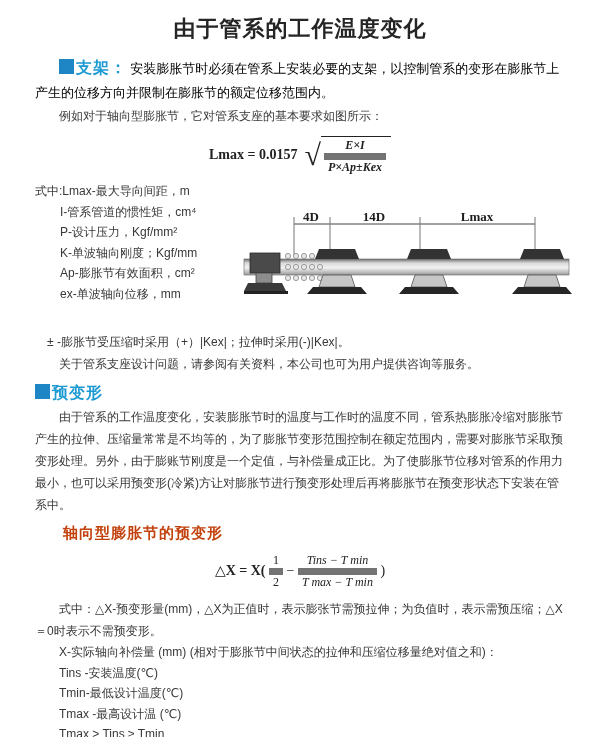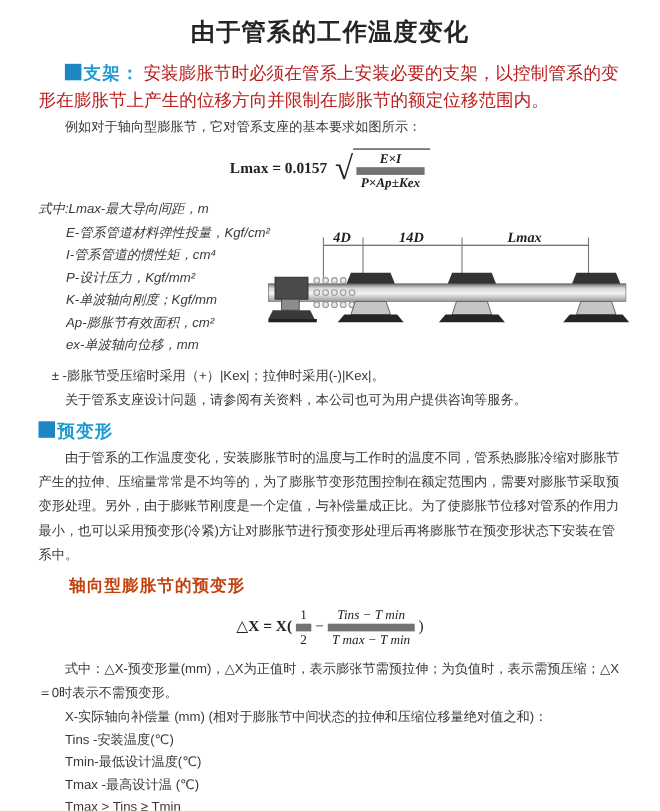--- a/index.html
+++ b/index.html
@@ -24,37 +24,37 @@
   
   .sec-header { display: inline; color: #1e9ad2; font-size: 16px; font-weight: bold; letter-spacing: 1px; }
   .sq { display: inline-block; width: 15px; height: 15px; background: #1e86c5; margin-right: 2px; vertical-align: -1px; }
 
   p.body-line { font-size: 12px; line-height: 22px; color: #383838; }
   .ind2 { text-indent: 2em; }
   .ind1 { margin-left: 1em; }
   .ml2 { margin-left: 2em; }
 
   .lead-para { font-size: 12px; line-height: 23px; }
-  .lead-para .lead-text { font-size: 16px; color: #b91c1c; }
+  .lead-para .lead-text { font-size: 13px; color: #000000; }
 
   
   .formula-row { text-align: center; font-family: "Liberation Serif", "DejaVu Serif", serif; color: #222; }
   .f-lmax { margin: 9px 0 6px 0; font-size: 14px; font-weight: bold; }
   .sqrt { display: inline-flex; align-items: center; vertical-align: middle; }
   .rad { font-size: 30px; font-weight: normal; line-height: 0.9; transform: translateY(-1px); }
   .radicand { border-top: 1.5px solid #222; padding: 1px 5px 0 3px; }
   .frac { display: inline-flex; flex-direction: column; vertical-align: middle; text-align: center; font-size: 12px; line-height: 1.25; }
   .frac .num { border-bottom: 7px solid #737373; padding: 0 4px; }
   .frac .den { padding: 0 4px; }
   .f-var { font-style: italic; }
   .f-dx { margin: 10px 0 8px 0; font-size: 14px; }
   .f-dx .bold { font-weight: bold; }
 
   
-  .vars-zone { position: relative; height: 150px; margin-top: 4px; font-style: italic; }
+  .vars-zone { position: relative; height: 150px; margin-top: 4px; }
   .var-list { list-style: none; font-size: 12px; line-height: 20.5px; color: #383838; }
   .var-list li { white-space: nowrap; }
   .var-list li.indent { padding-left: 25px; }
 
   .diagram { position: absolute; right: -35px; top: 28px; width: 358px; height: 100px; }
 
   
   .sub-heading {
     color: #c2410c; font-size: 15px; font-weight: bold; letter-spacing: 1px;
     margin: 8px 0 2px 28px;
@@ -86,21 +86,20 @@
           <span class="radicand"><span class="frac">
               <span class="num f-var">E×I</span>
               <span class="den f-var">P×Ap±Kex</span>
             </span></span>
         </span>
     </div>
 
     <div class="vars-zone">
       <ul class="var-list">
         <li>式中:Lmax-最大导向间距，m</li>
-        <li class="indent">E-管系管道材料弹性投量，Kgf/cm²</li>
         <li class="indent">I-管系管道的惯性矩，cm⁴</li>
         <li class="indent">P-设计压力，Kgf/mm²</li>
         <li class="indent">K-单波轴向刚度；Kgf/mm</li>
         <li class="indent">Ap-膨胀节有效面积，cm²</li>
         <li class="indent">ex-单波轴向位移，mm</li>
       </ul>
 
       <svg class="diagram" viewBox="0 0 358 100">
         <defs>
           <linearGradient id="pipeGrad" x1="0" y1="0" x2="0" y2="1">

